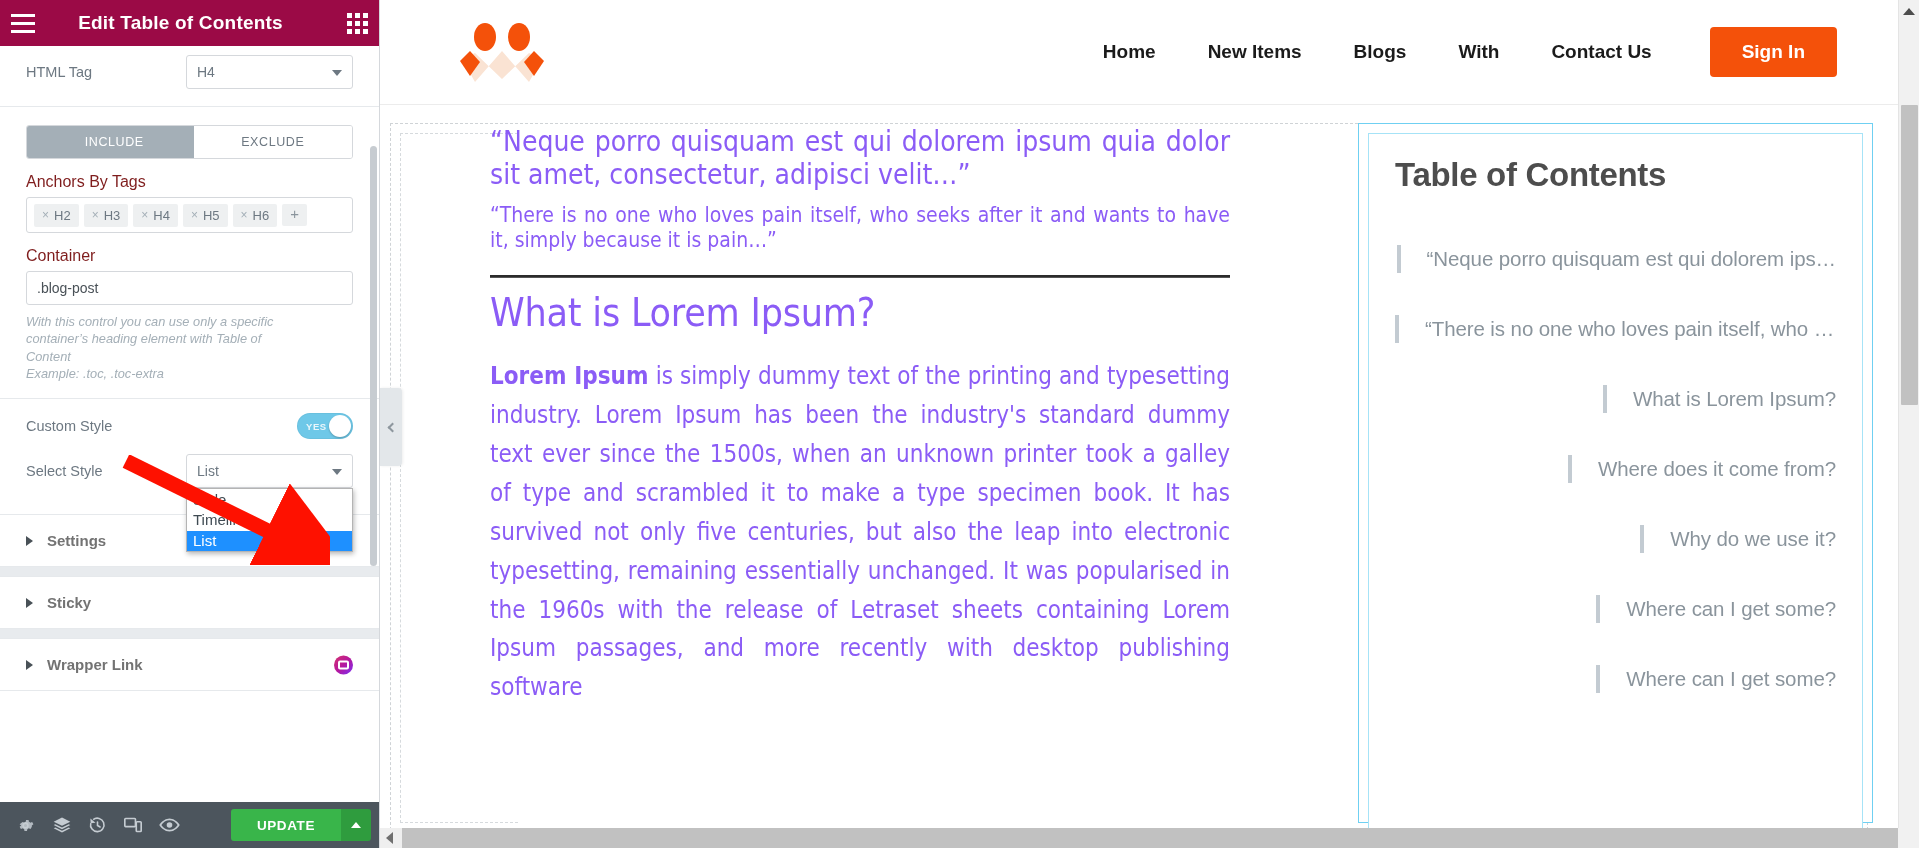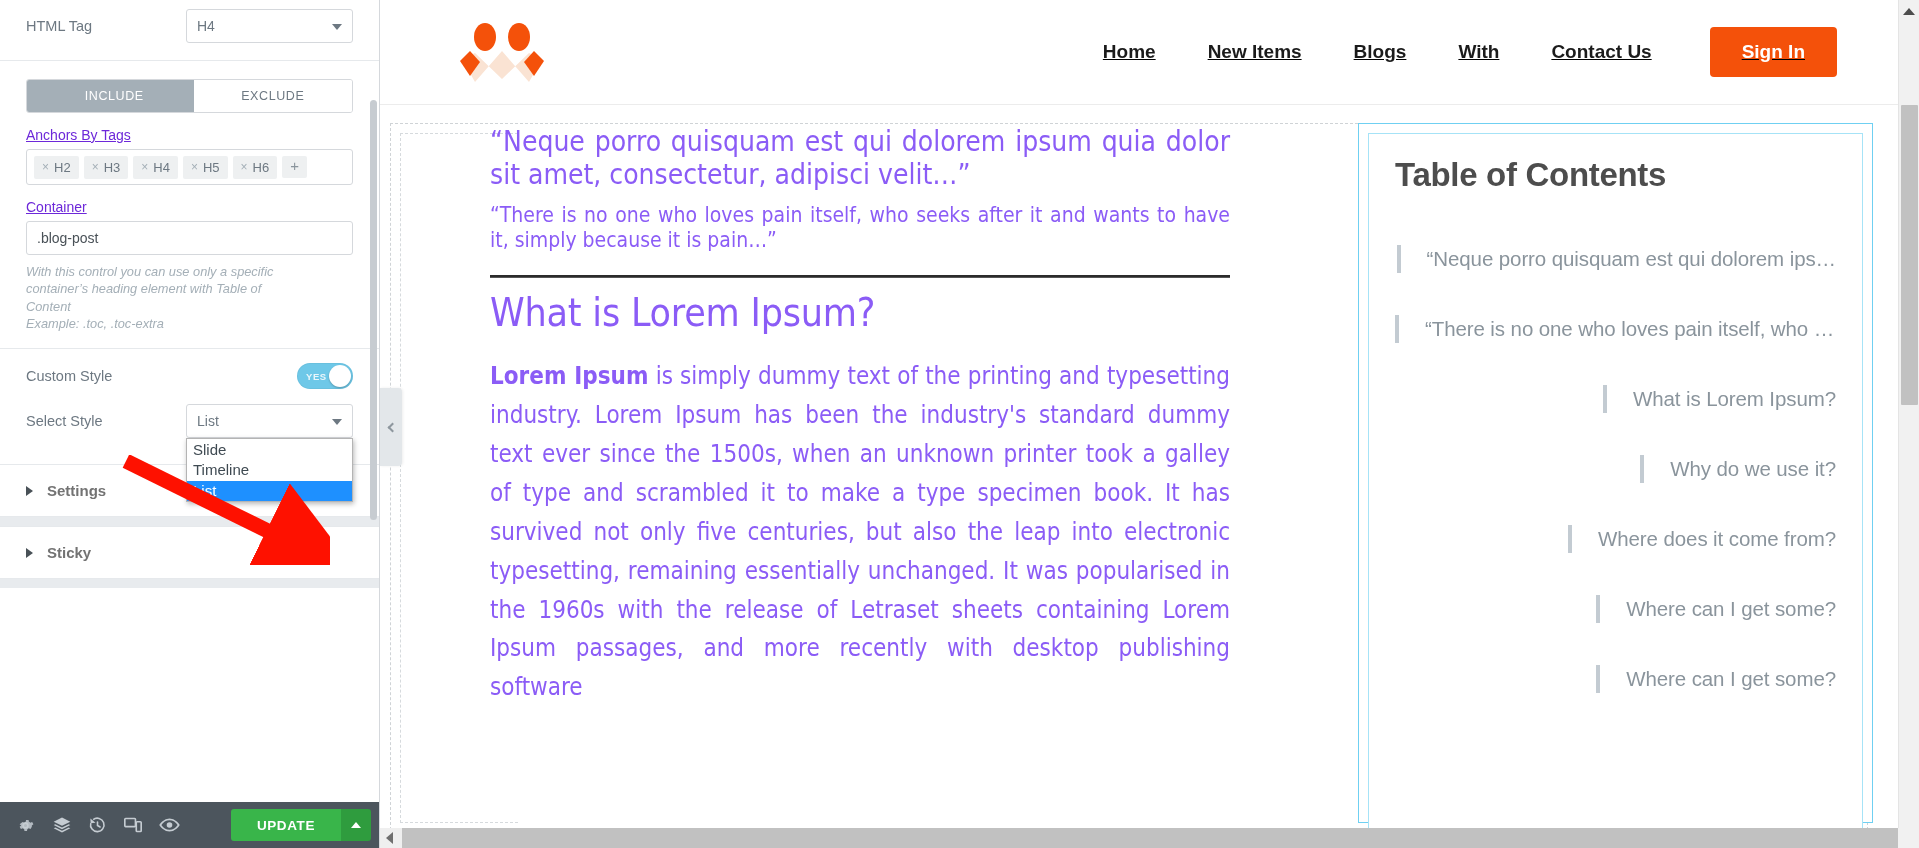--- a/index.html
+++ b/index.html
@@ -80,23 +80,22 @@
     height: 34px;
   }
   .tab {
     flex: 1; display: flex; align-items: center; justify-content: center;
     font-size: 12.5px; letter-spacing: .6px; cursor: pointer;
     color: #6d7882; background: #fff;
   }
   .tab.active { background: #a4afb7; color: #fff; padding-left: 8px; }
 
   .field-label {
-    font-size: 14px; color: #6d28d9;
+    font-size: 16px; color: #7f1d1d;
     padding: 14px 26px 6px 26px;
-    text-decoration: underline;
   }
   .tag-box {
     margin: 0 26px; min-height: 36px;
     border: 1px solid #d5d8dc; border-radius: 3px;
     display: flex; align-items: center; gap: 5px; flex-wrap: wrap;
     padding: 5px 7px;
   }
   .tag {
     background: #eef0f1; color: #6d7882;
     font-size: 13px; border-radius: 2px;
@@ -233,21 +232,21 @@
   #collapse-handle .chev {
     width: 7px; height: 7px;
     border-left: 2px solid #8e979e; border-bottom: 2px solid #8e979e;
     transform: rotate(45deg); margin-left: 3px;
   }
 
   
   #preview {
     position: absolute; left: 380px; top: 0;
     width: 1539px; height: 848px;
-    background: #ffffff; overflow: hidden; text-decoration: underline;
+    background: #ffffff; overflow: hidden;
   }
   #site-header {
     height: 105px; background: #fff;
     border-bottom: 1px solid #ececec;
     display: flex; align-items: center;
     padding: 0 0 0 0;
     position: relative;
   }
   #logo { margin-left: 76px; width: 92px; height: 62px; position: relative; }
   #nav {
@@ -371,20 +370,41 @@
   
   #red-arrow { position: absolute; left: 120px; top: 455px; z-index: 70; pointer-events: none; }
 </style>
 </head>
 <body>
 
 <div id="app">
 
   <div id="panel">
 
+    <div id="panel-header">
+      <div class="hamburger">
+        <i></i>
+          <i></i>
+          <i></i>
+      </div>
+      <div id="panel-title">Edit Table of Contents</div>
+      <div class="grid-icon">
+        <span class="g">
+            <i></i>
+            <i></i>
+            <i></i>
+            <i></i>
+            <i></i>
+            <i></i>
+            <i></i>
+            <i></i>
+            <i></i>
+          </span>
+      </div>
+    </div>
 
     <div id="panel-scroll">
 
       
       <div class="ctrl-row">
         <div class="ctrl-label">HTML Tag</div>
         <div class="ctrl-field">
           <div class="select-box">
             <span>H4</span>
             <span class="caret"></span>
@@ -471,20 +491,25 @@
       <div class="accordion">
         <span class="acc-arrow"></span>
         <span class="acc-title">Settings</span>
       </div>
       <div class="acc-gap"></div>
       <div class="accordion">
         <span class="acc-arrow"></span>
         <span class="acc-title">Sticky</span>
       </div>
       <div class="acc-gap"></div>
+      <div class="accordion">
+        <span class="acc-arrow"></span>
+        <span class="acc-title">Wrapper Link</span>
+        <span class="pro-icon"></span>
+      </div>
 
       <div class="panel-sb"></div>
     </div>
 
     <div id="panel-footer">
       <div class="fbtn">
         <svg width="19" height="19" viewBox="0 0 24 24" fill="#c5ccd2">
           <path d="M12 8a4 4 0 100 8 4 4 0 000-8zm0 6a2 2 0 110-4 2 2 0 010 4z"></path>
           <path d="M20 12l2-1.6-1.6-2.8-2.4.8a7.6 7.6 0 00-1.7-1l-.4-2.5h-3.2l-.4 2.5c-.6.2-1.2.6-1.7 1l-2.4-.8L4.6 10.4 6.6 12l-2 1.6 1.6 2.8 2.4-.8c.5.4 1.1.8 1.7 1l.4 2.5h3.2l.4-2.5c.6-.2 1.2-.6 1.7-1l2.4.8 1.6-2.8L20 12z" opacity=".85"></path>
         </svg>
@@ -573,25 +598,25 @@
           <div class="toc-item">
             <span class="toc-bar"></span>
             <span class="toc-text">“There is no one who loves pain itself, who s…</span>
           </div>
           <div class="toc-item">
             <span class="toc-bar"></span>
             <span class="toc-text">What is Lorem Ipsum?</span>
           </div>
           <div class="toc-item">
             <span class="toc-bar"></span>
-            <span class="toc-text">Why do we use it?</span>
+            <span class="toc-text">Where does it come from?</span>
           </div>
           <div class="toc-item">
             <span class="toc-bar"></span>
-            <span class="toc-text">Where does it come from?</span>
+            <span class="toc-text">Why do we use it?</span>
           </div>
           <div class="toc-item">
             <span class="toc-bar"></span>
             <span class="toc-text">Where can I get some?</span>
           </div>
           <div class="toc-item">
             <span class="toc-bar"></span>
             <span class="toc-text">Where can I get some?</span>
           </div>
         </div>

